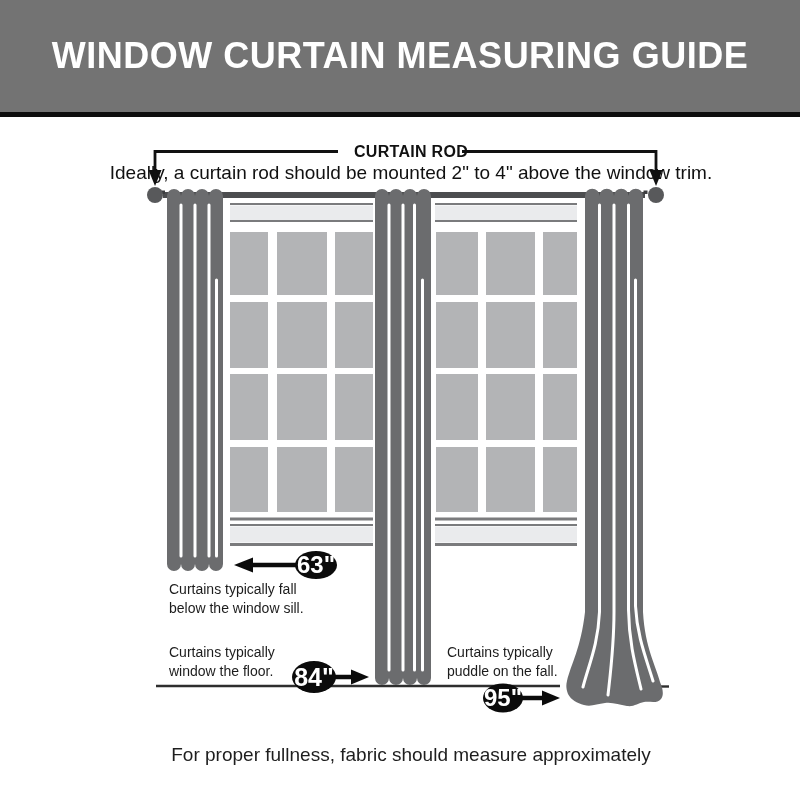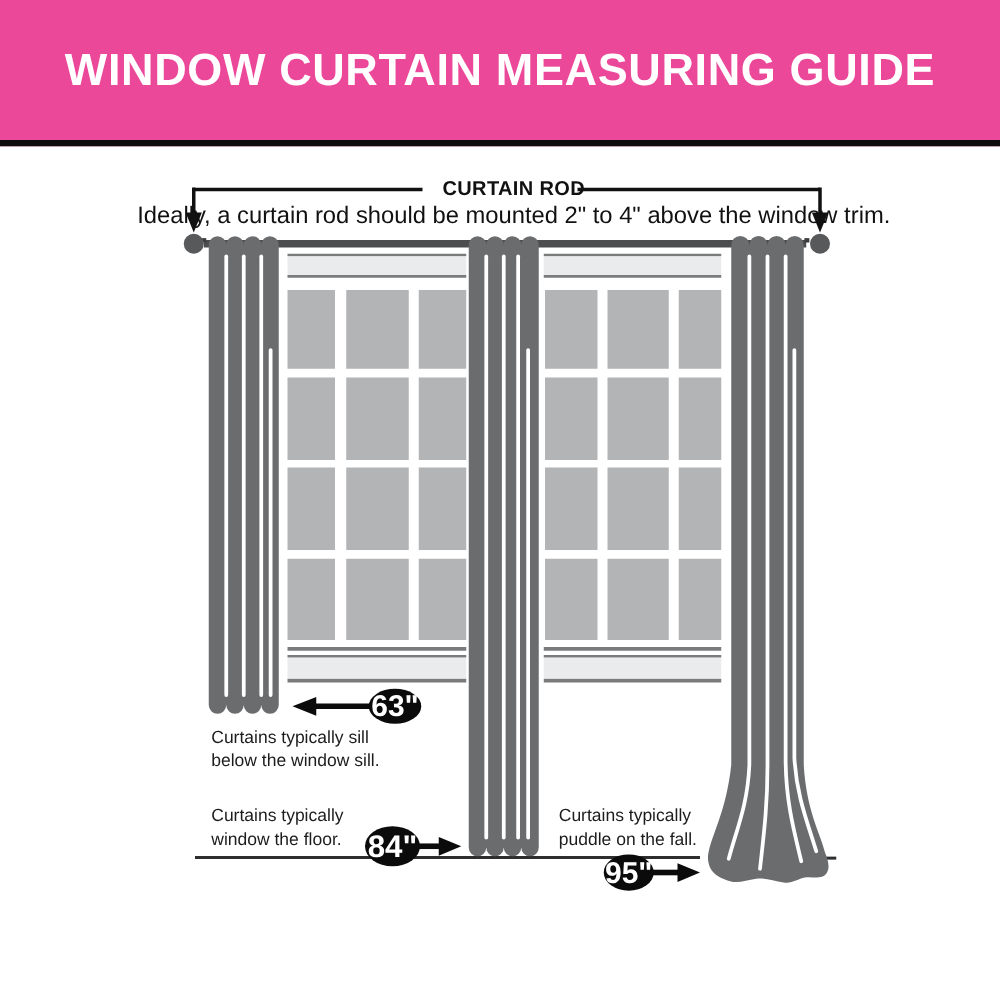--- a/index.html
+++ b/index.html
@@ -3,21 +3,21 @@
 <meta charset="utf-8">
 <style>
   html,body{margin:0;padding:0;}
   body{
     width:800px;height:800px;position:relative;background:#ffffff;
     font-family:"Liberation Sans","DejaVu Sans",sans-serif;
     -webkit-font-smoothing:antialiased;overflow:hidden;
   }
   .header{
     position:absolute;left:0;top:0;width:800px;height:112px;
-    background:#ec4899;border-bottom:5px solid #0d0d0d;
+    background:#737373;border-bottom:5px solid #0d0d0d;
     display:flex;align-items:center;justify-content:center;
   }
   .header h1{
     margin:0;color:#ffffff;font-size:36px;font-weight:700;
     letter-spacing:.5px;white-space:nowrap;
   }
   .abs{position:absolute;}
   .ctr{left:0;right:0;text-align:center;padding-left:22px;}
   .rod-label{top:143px;font-size:16px;font-weight:700;color:#111;letter-spacing:.3px;}
   .rod-note{top:162px;font-size:19px;color:#111;}
@@ -180,26 +180,27 @@
     <polygon points="542,690.5 542,705.5 560,698" fill="#0b0b0b"></polygon>
     <ellipse cx="503" cy="698" rx="20" ry="14.5" fill="#0b0b0b"></ellipse>
     <text class="oval-num" x="503" y="706" font-size="24" text-anchor="middle">95"</text>
   </g>
 </svg>
 
 <div class="abs ctr rod-label">CURTAIN ROD</div>
 <div class="abs ctr rod-note">Ideally, a curtain rod should be mounted 2" to 4" above the window trim.</div>
 
 <div class="abs ann ann-sill">
-  <div>Curtains typically sill</div>
+  <div>Curtains typically fall</div>
   <div>below the window sill.</div>
 </div>
 <div class="abs ann ann-floor">
   <div>Curtains typically</div>
   <div>window the floor.</div>
 </div>
 <div class="abs ann ann-puddle">
   <div>Curtains typically</div>
   <div>puddle on the fall.</div>
 </div>
 
 <div class="abs ctr footer">
+  <div>For proper fullness, fabric should measure approximately</div>
 </div>
 
 </body></html>

